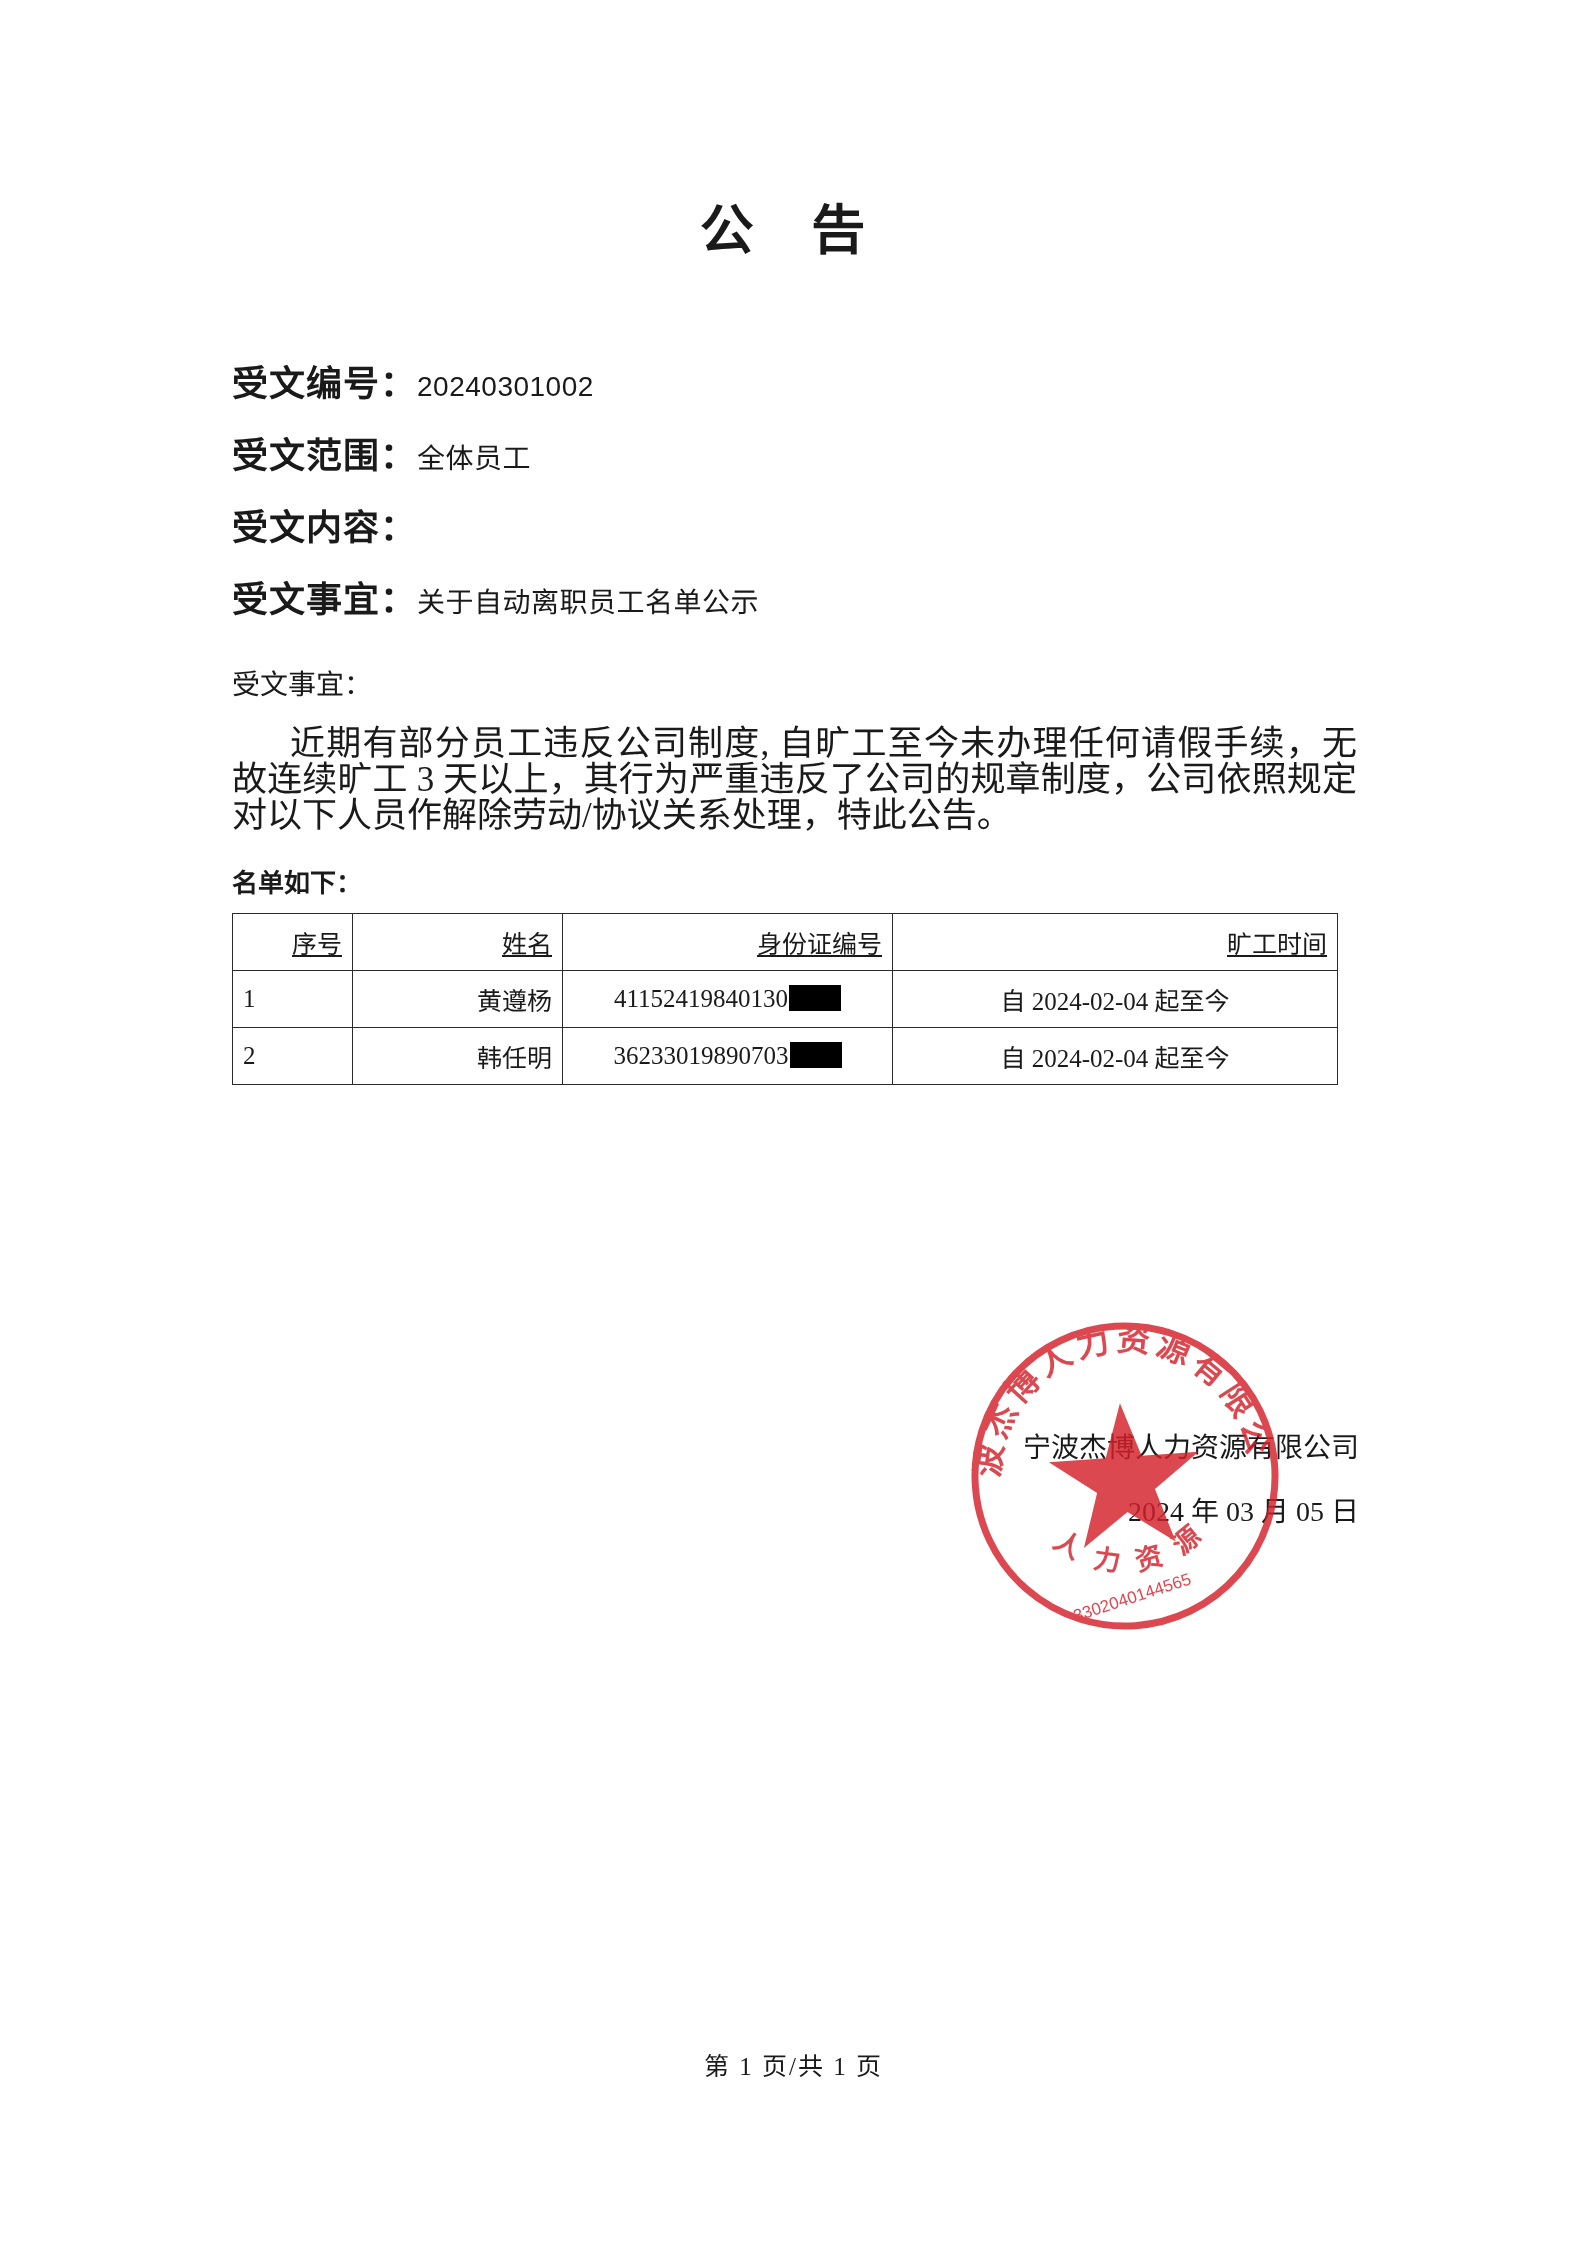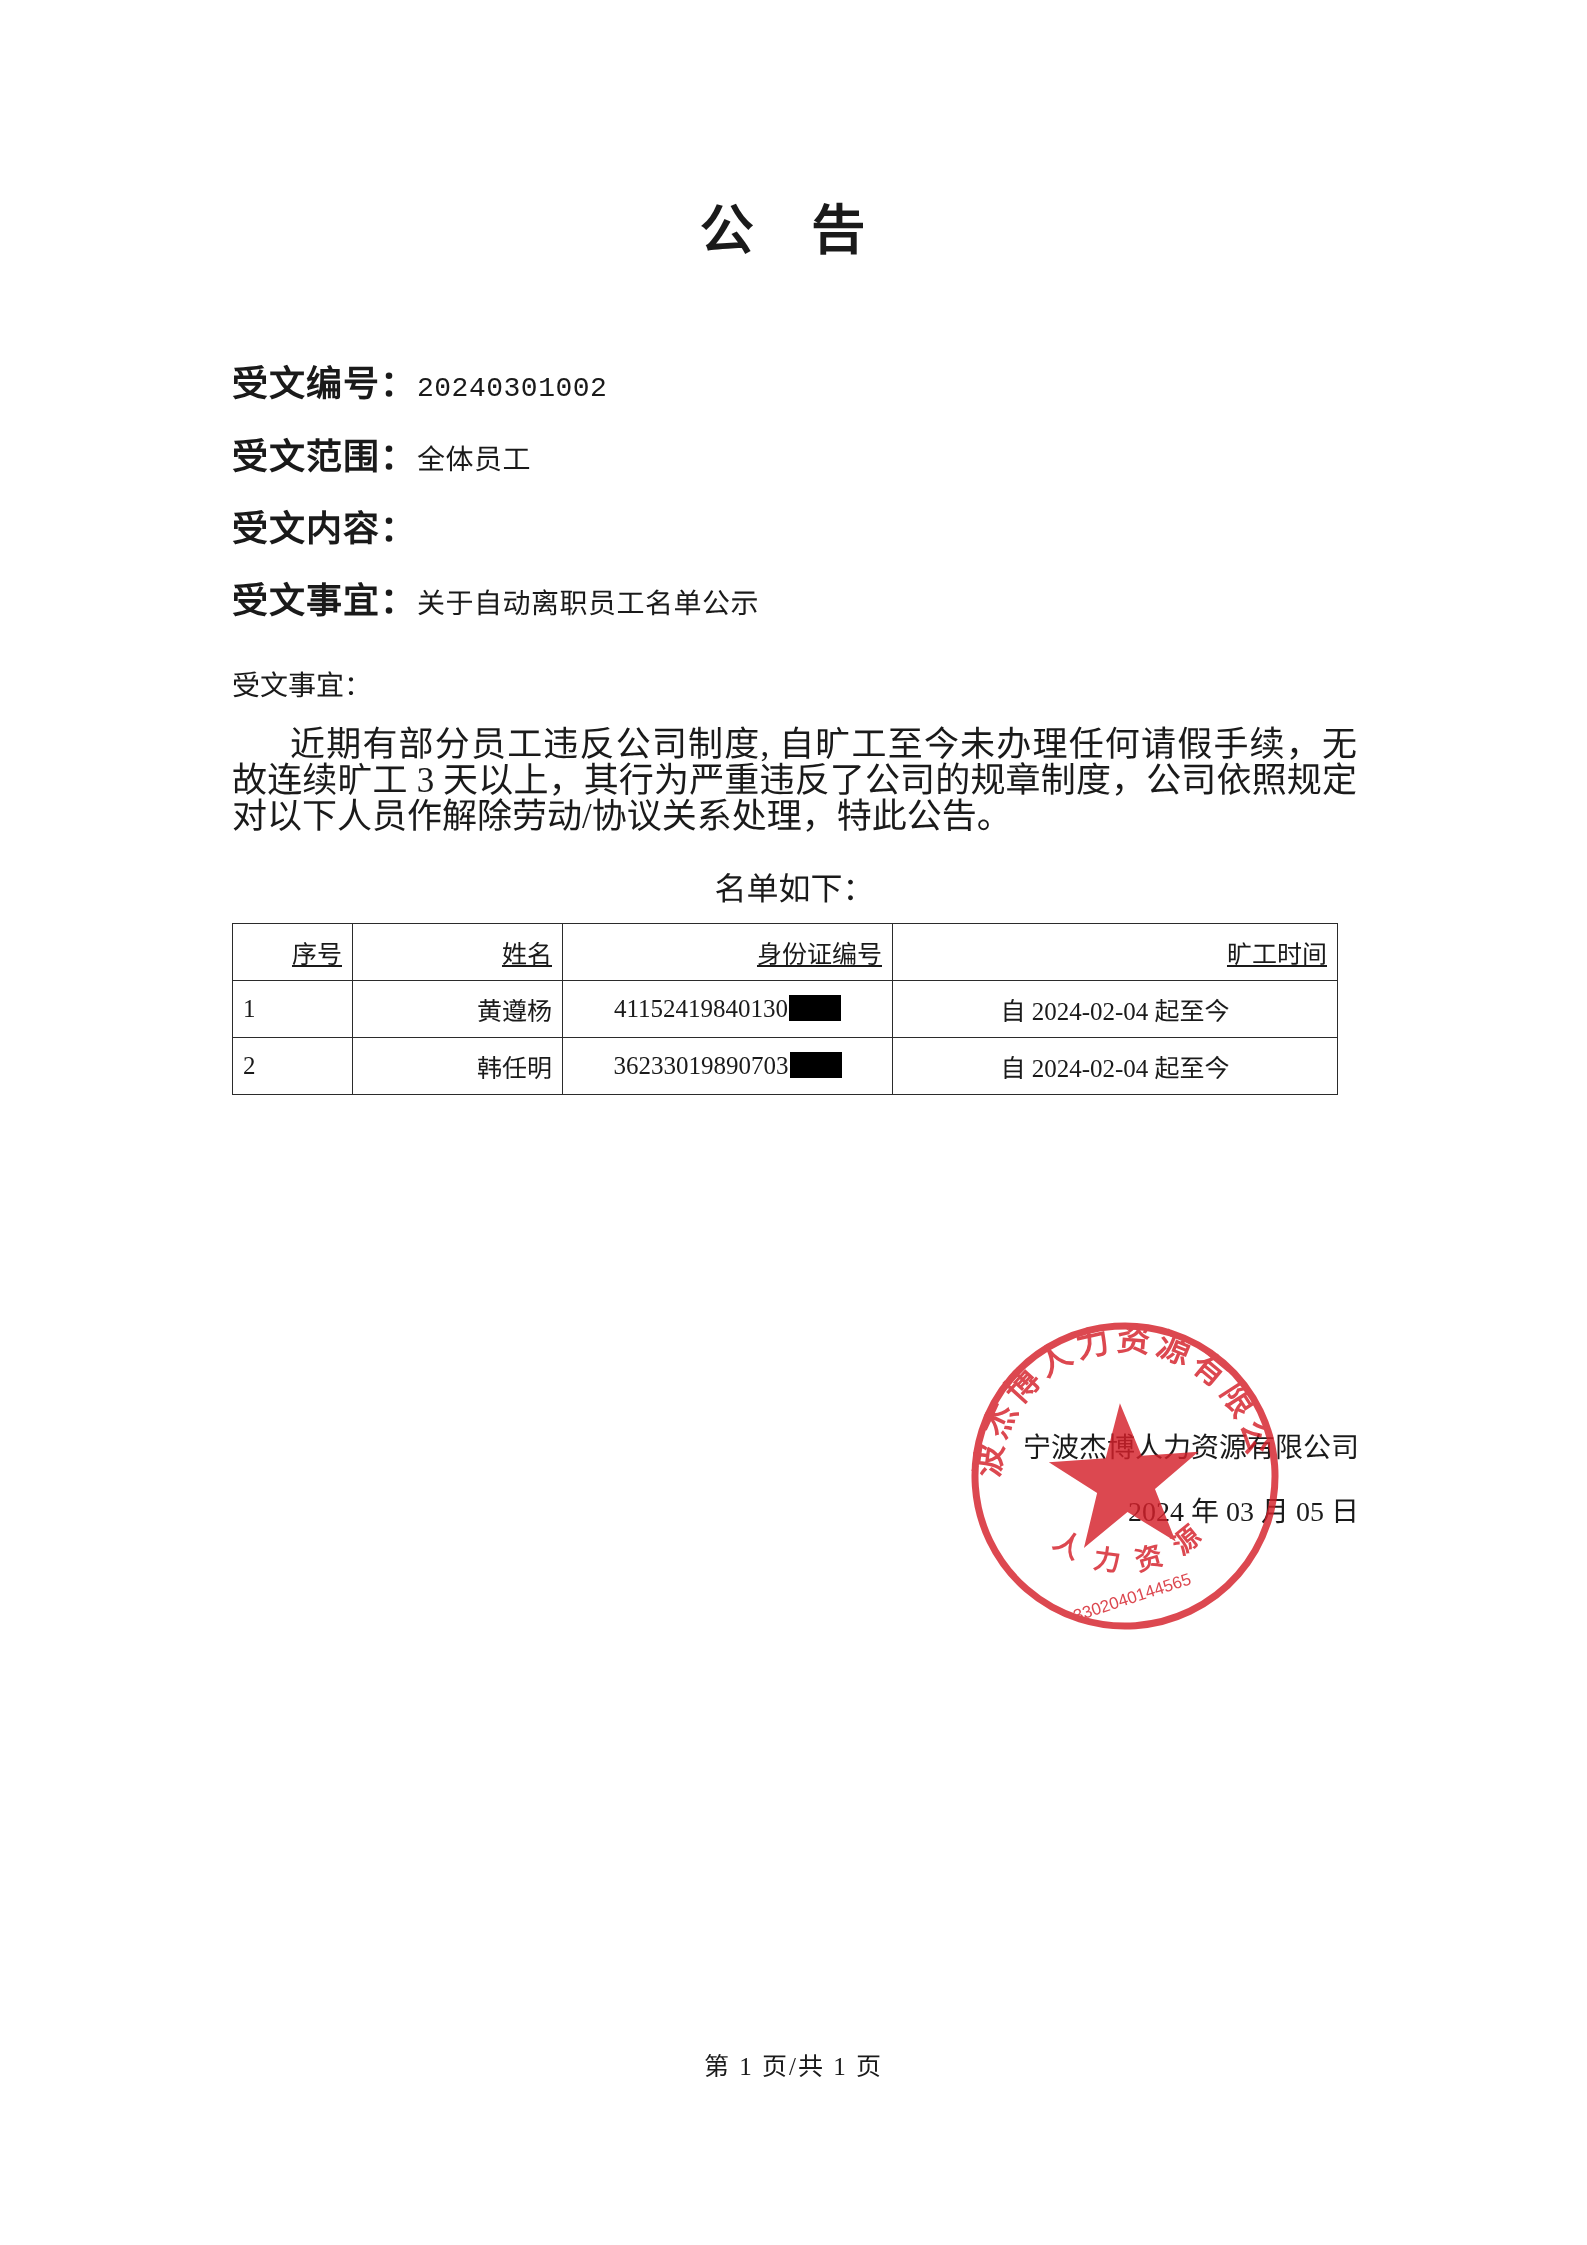--- a/index.html
+++ b/index.html
@@ -47,41 +47,40 @@
   .field-label {
     font-weight: bold;
     font-size: 36px;
     letter-spacing: 1px;
   }
   .field-value {
     font-size: 28px;
     letter-spacing: 0.5px;
   }
   .field-value.num {
-    font-family: Liberation Mono, monospace;
+    font-family: Liberation Sans, sans-serif;
   }
   .salutation {
     font-size: 28px;
     margin-top: 44px;
     margin-bottom: 24px;
   }
   .para {
     font-size: 35px;
     line-height: 36px;
     text-align: justify;
     text-justify: inter-ideograph;
     text-indent: 58px;
     margin: 0 0 10px 0;
   }
   .list-label {
-    font-weight: normal;
-    font-size: 32px;
+    font-weight: bold;
+    font-size: 26px;
     margin-top: 28px;
     margin-bottom: 14px;
-    text-align: center;
   }
   table.roster {
     border-collapse: collapse;
     width: 1105px;
     table-layout: fixed;
   }
   table.roster th, table.roster td {
     border: 1px solid #2b2b2b;
     font-size: 25px;
     font-weight: normal;

